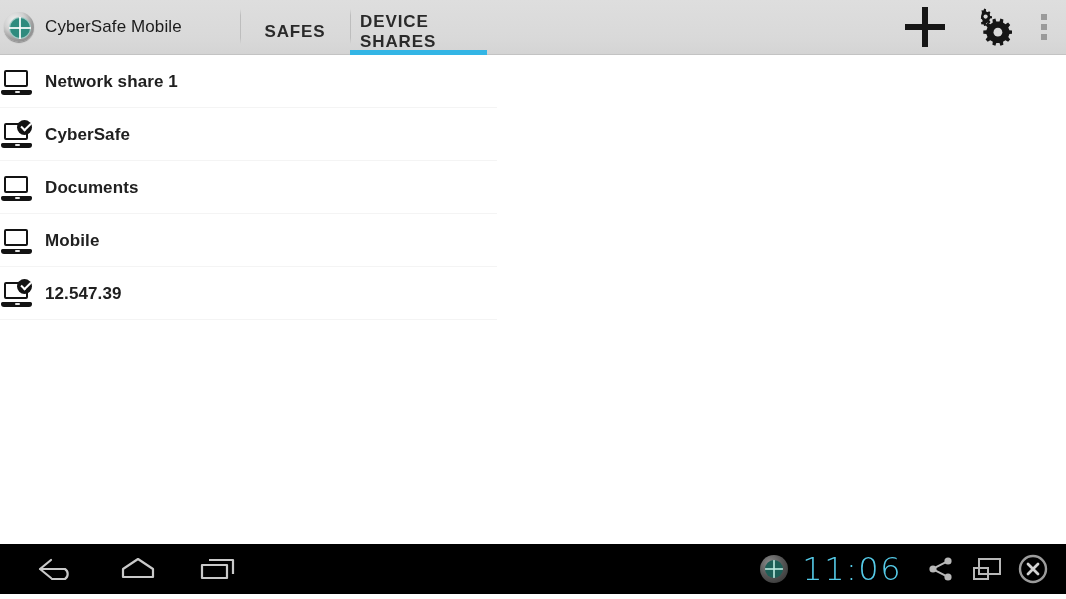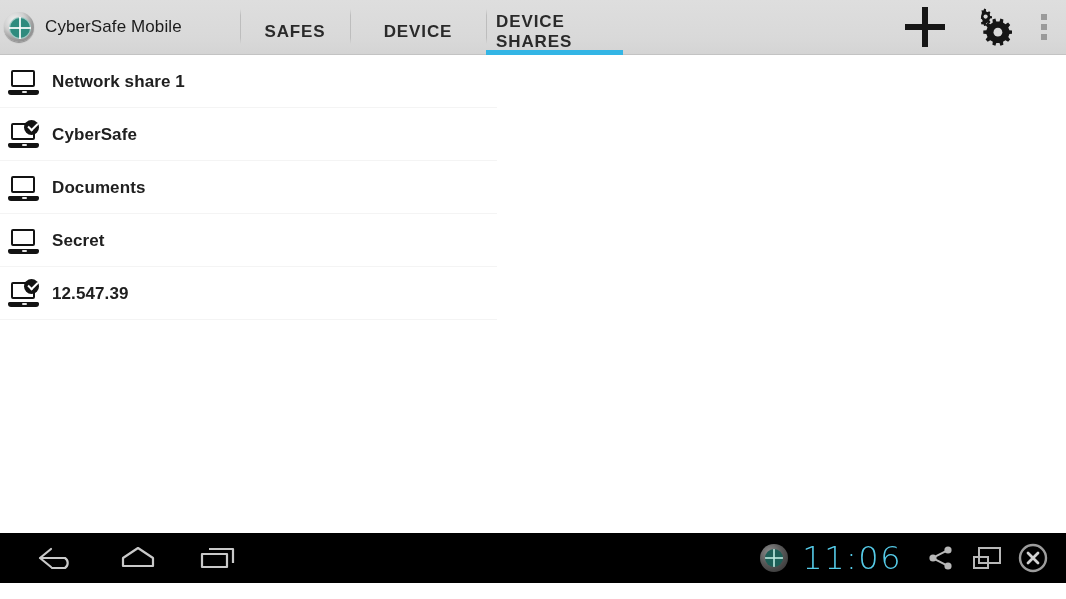--- a/index.html
+++ b/index.html
@@ -86,21 +86,21 @@
   }
   .overflow i:last-child { margin-bottom: 0; }
 
   
   .list {
     position: absolute; top: 55px; left: 0;
     width: 1066px; height: 494px; background: #ffffff;
   }
   .row {
     position: relative; height: 53px;
-    display: flex; align-items: center; padding-left: 7px; cursor: pointer;
+    display: flex; align-items: center; cursor: pointer;
   }
   .row::after {
     content: ""; position: absolute; left: 0; bottom: 0;
     width: 497px; height: 1px; background: #f4f4f4;
   }
   .row-icon {
     width: 33px; height: 28px; flex: 0 0 auto;
     position: relative; margin-right: 12px;
   }
   .row-label {
@@ -128,21 +128,21 @@
   }
   .badge::after {
     content: ""; position: absolute; left: 3.6px; top: 3.2px;
     width: 7.5px; height: 3.8px;
     border-left: 2.2px solid #fff; border-bottom: 2.2px solid #fff;
     transform: rotate(-45deg);
   }
 
   
   .sysbar {
-    position: absolute; left: 0; bottom: 16px; width: 1066px; height: 50px;
+    position: absolute; left: 0; bottom: 5px; width: 1066px; height: 50px;
     background: #000000; display: flex; align-items: center;
   }
   .nav-group { display: flex; align-items: center; padding-left: 18px; }
   .nav-btn {
     width: 80px; height: 50px;
     display: flex; align-items: center; justify-content: center; cursor: pointer;
   }
   .sys-right { margin-left: auto; display: flex; align-items: center; padding-right: 10px; }
 
   .sys-logo {
@@ -176,23 +176,20 @@
   <div class="actionbar">
 
     <div class="brand">
       <div class="app-logo"></div>
       <div class="app-title">CyberSafe Mobile</div>
     </div>
 
     <div class="tabs">
       <div class="tab tab-safes sep">
         <span>SAFES</span>
-      </div>
-      <div class="tab tab-device sep">
-        <span>DEVICE</span>
       </div>
       <div class="tab tab-network sep active">
         <span>DEVICE SHARES</span>
       </div>
     </div>
 
     <div class="ab-actions">
       <div class="ic-btn ic-plus">
         <div class="plus"></div>
       </div>
@@ -256,21 +253,21 @@
     </div>
 
     <div class="row">
       <div class="row-icon">
         <div class="laptop">
             <div class="screen"></div>
             <div class="base"></div>
             <div class="notch"></div>
           </div>
       </div>
-      <div class="row-label">Secret</div>
+      <div class="row-label">Mobile</div>
     </div>
 
     <div class="row">
       <div class="row-icon">
         <div class="laptop">
             <div class="screen"></div>
             <div class="base"></div>
             <div class="notch"></div>
             <div class="badge"></div>
           </div>

